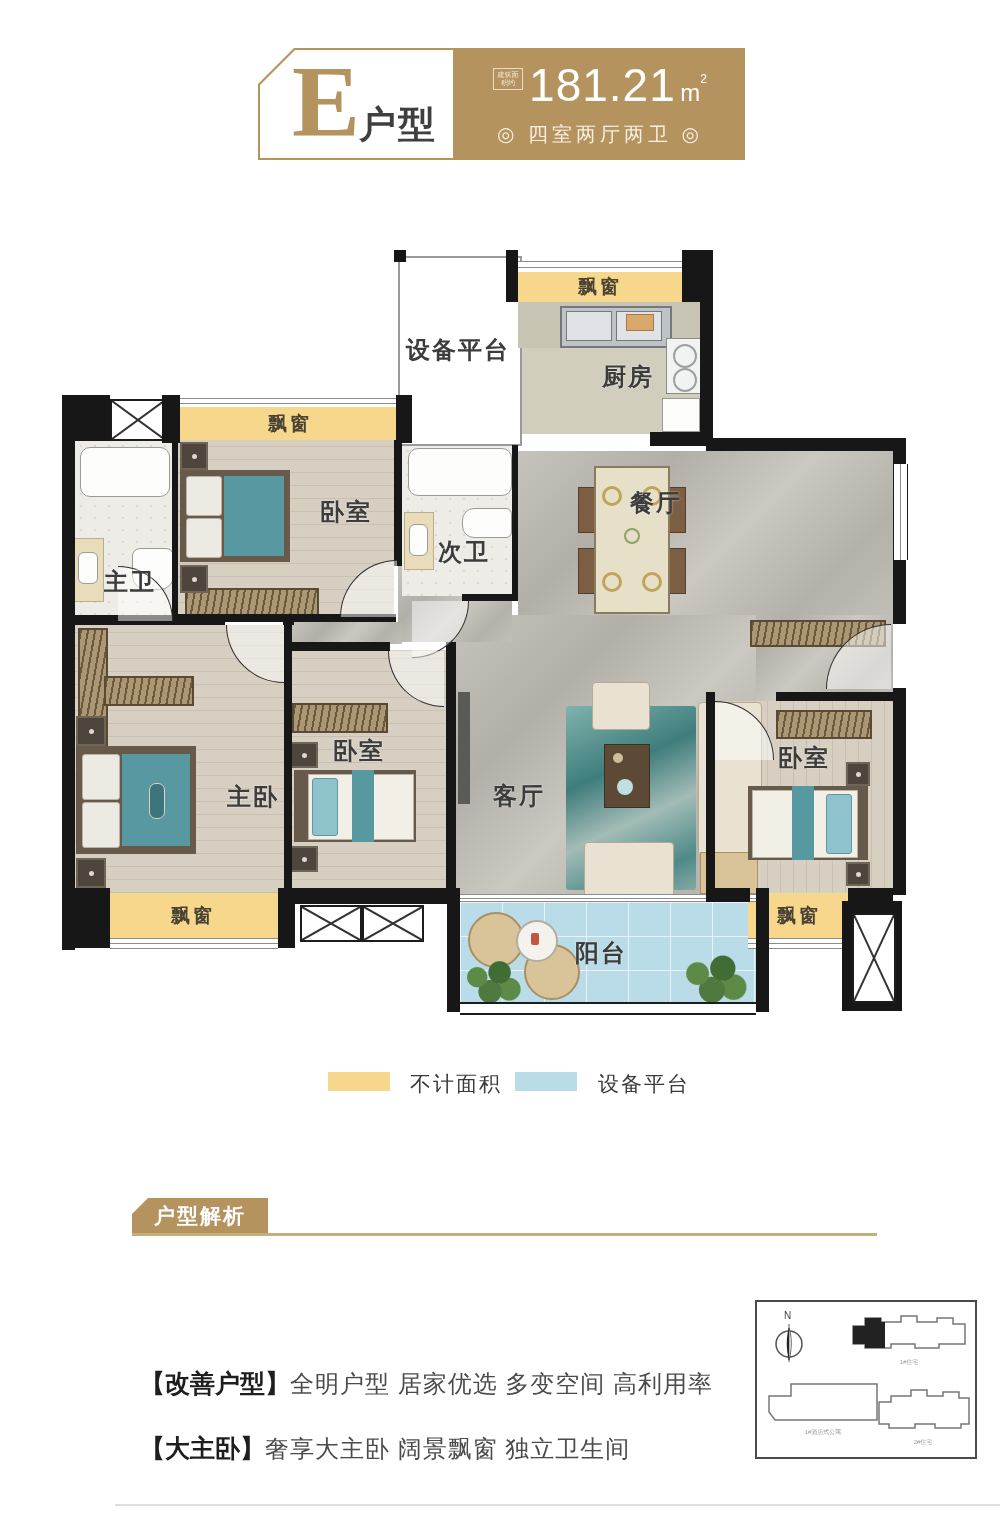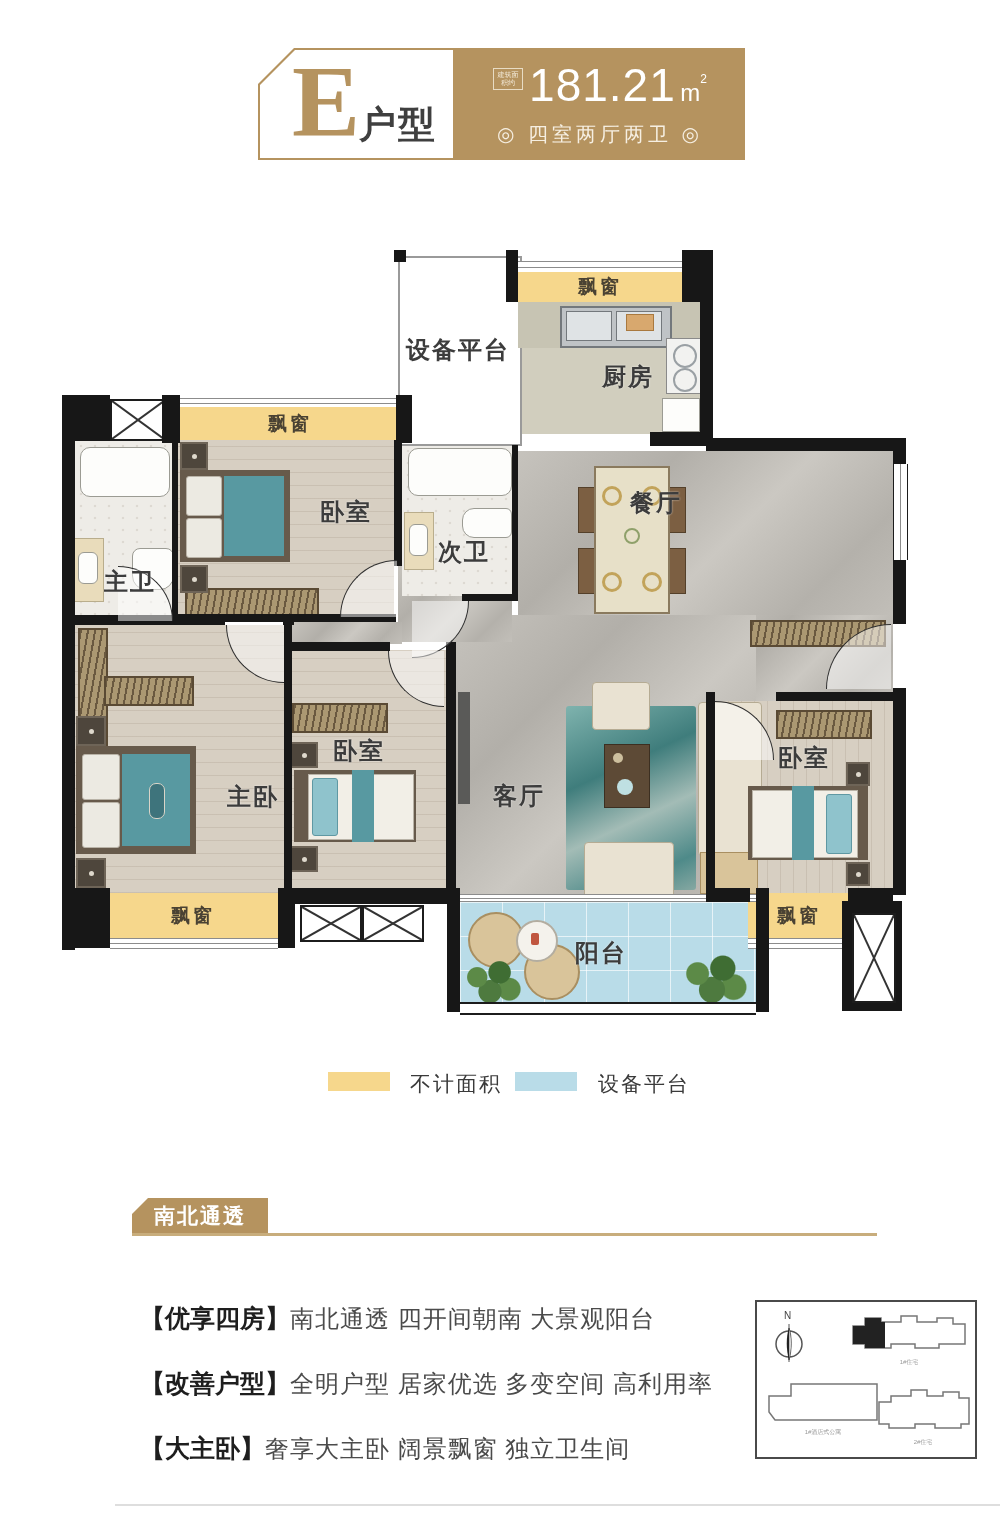--- a/index.html
+++ b/index.html
@@ -287,26 +287,23 @@
     <div class="rlabel" style="left:519px;top:796px;">客厅</div>
     <div class="rlabel" style="left:804px;top:758px;">卧室</div>
     <div class="rlabel" style="left:601px;top:953px;">阳台</div>
   </div>
 
   <div class="sw sw-yellow" style="left:328px;top:1072px;"></div>
   <div class="legend-label" style="left:410px;top:1070px;">不计面积</div>
   <div class="sw sw-blue" style="left:515px;top:1072px;"></div>
   <div class="legend-label" style="left:598px;top:1070px;">设备平台</div>
 
-  <div class="abs an-badge">南北通透</div>
+  <div class="abs an-badge">户型解析</div>
   <div class="abs an-line"></div>
 
-  <div class="an-item" style="top:1302px;">
-    <span class="an-tag">【优享四房】</span><span class="an-text">南北通透 四开间朝南 大景观阳台</span>
-  </div>
   <div class="an-item" style="top:1432px;">
     <span class="an-tag">【大主卧】</span><span class="an-text">奢享大主卧 阔景飘窗 独立卫生间</span>
   </div>
   <div class="an-item" style="top:1367px;">
     <span class="an-tag">【改善户型】</span><span class="an-text">全明户型 居家优选 多变空间 高利用率</span>
   </div>
 
   <div class="abs sitemap">
     <div class="compass-n">N</div>
     <svg class="abs" style="left:14px;top:16px;" width="36" height="46">

